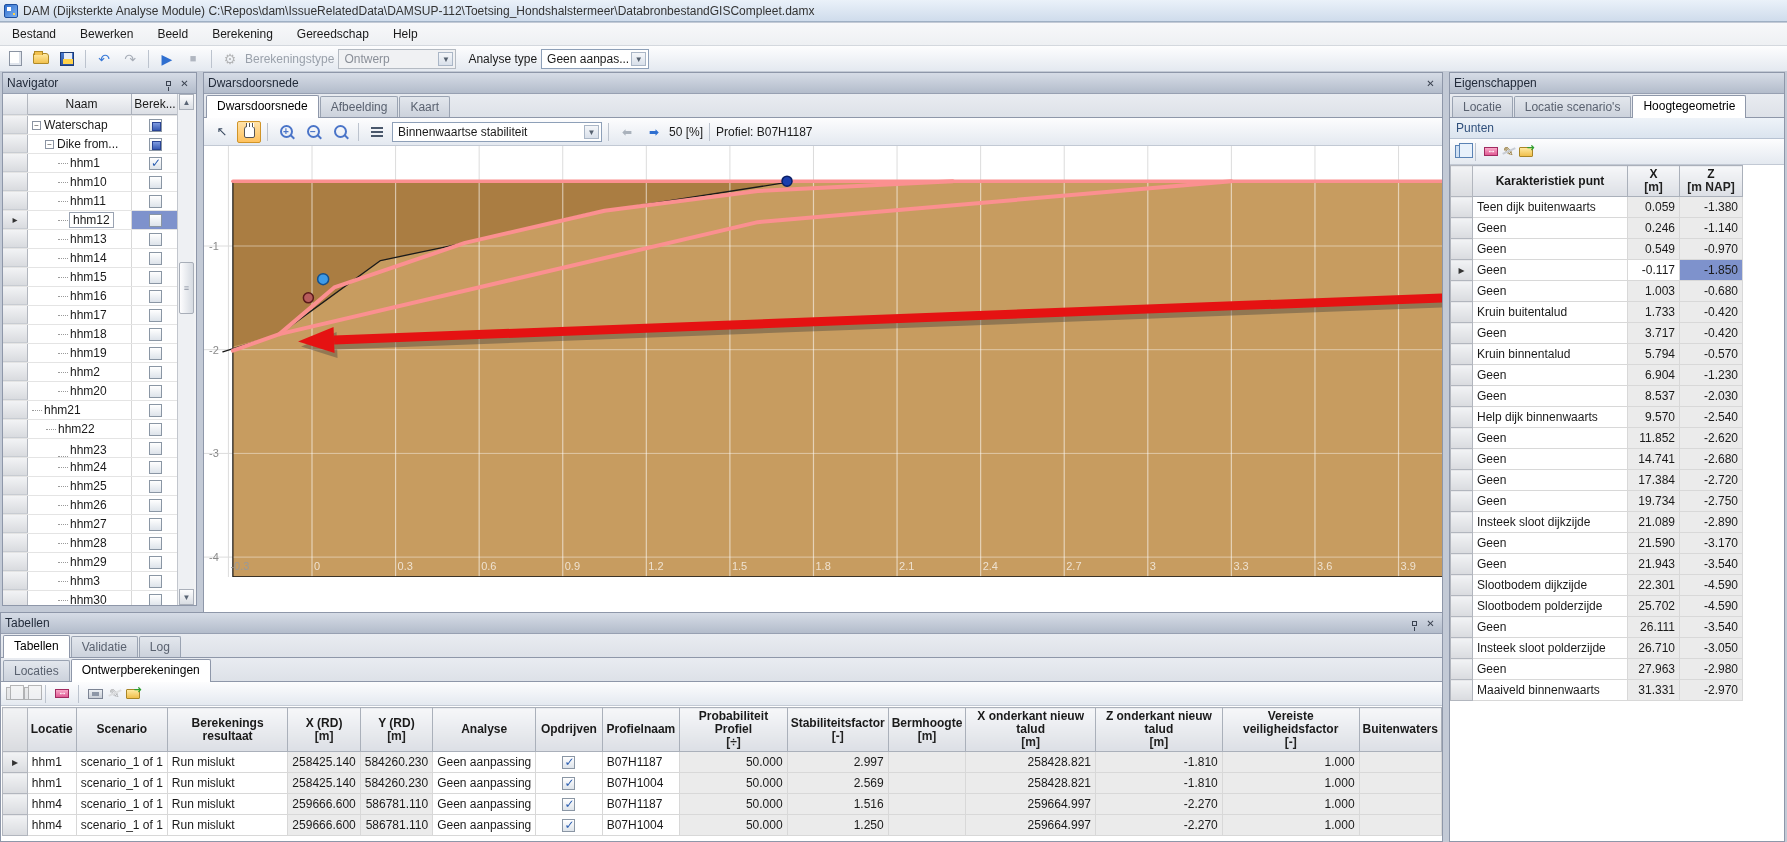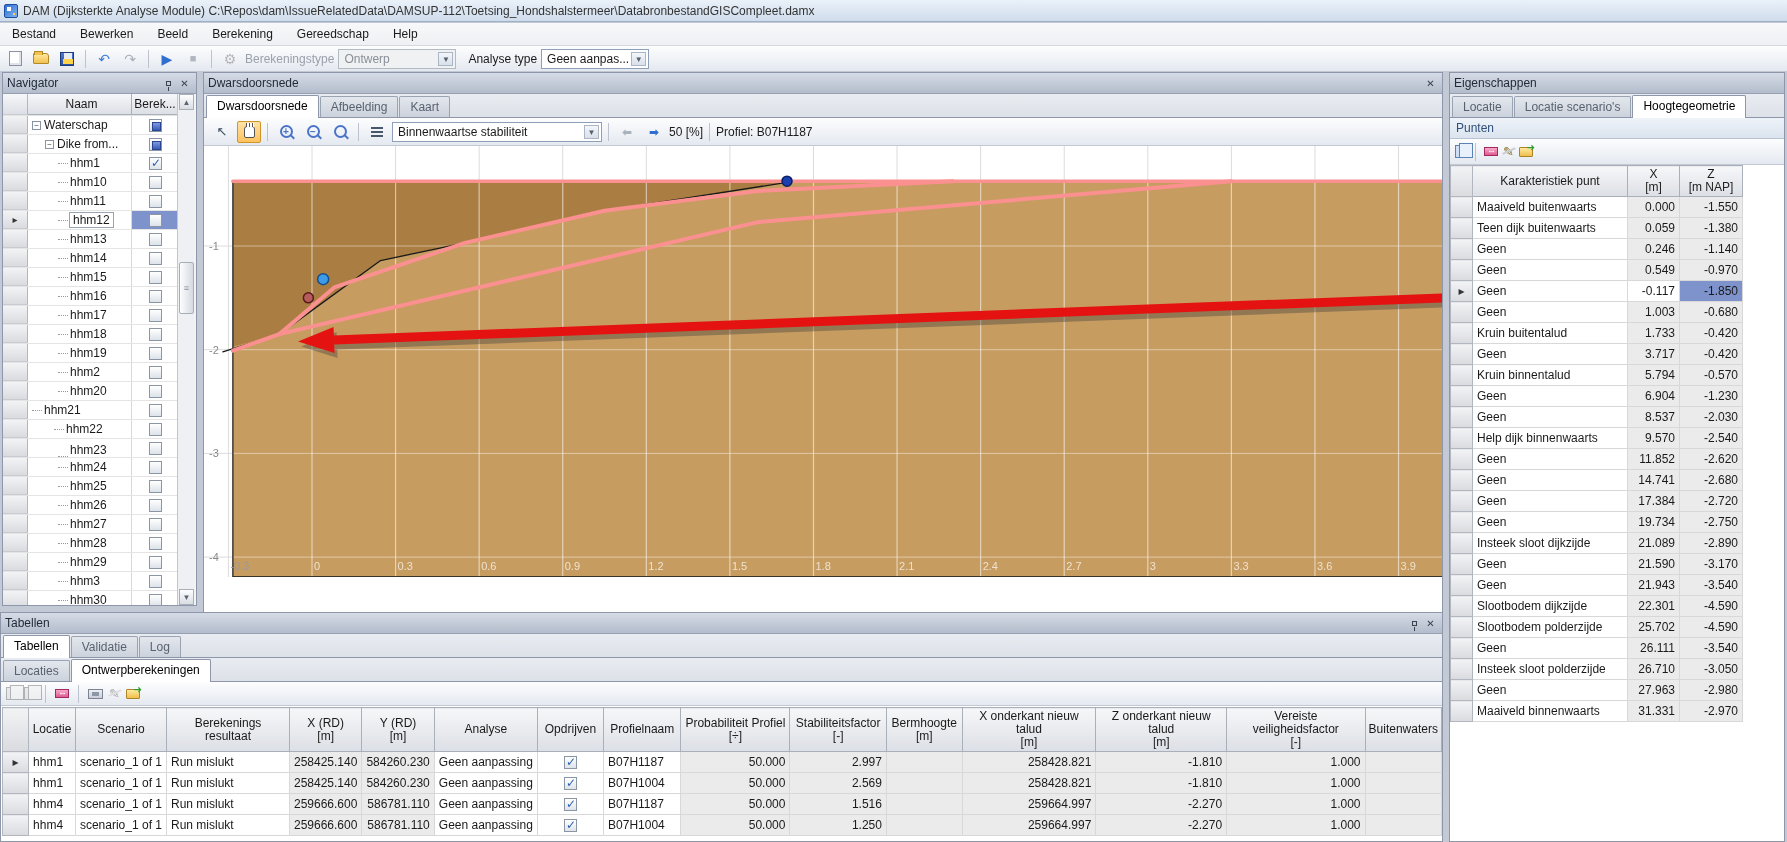--- a/index.html
+++ b/index.html
@@ -61,21 +61,21 @@
   .tabstrip { display:flex; align-items:flex-end; height:24px; border-bottom:1px solid #8e97a9;
     background:linear-gradient(#e9ecf1,#dde1e8); padding-left:2px; }
   .tab { padding:3px 10px 4px; margin-right:1px; border:1px solid #9aa3b2; border-bottom:none;
     border-radius:2px 2px 0 0; background:linear-gradient(#e3e7ed,#ccd2dc); color:#5a6270; height:21px; }
   .tab.active { background:#fff; color:#000; height:23px; position:relative; top:1px;
     border-color:#8e97a9; }
 
   
   table.grid { border-collapse:collapse; table-layout:fixed; background:#fff; }
   .grid th { background:linear-gradient(#f6f7f9,#dcdfe5); border:1px solid #aab0ba;
-    font-weight:normal; text-align:center; padding:2px 3px; line-height:13px; }
+    font-weight:bold; text-align:center; padding:2px 3px; line-height:13px; }
   .grid td { border:1px solid #d8d8d8; padding:1px 4px; height:21px; white-space:nowrap; overflow:hidden; }
   .grid td.rowhdr, .grid th.rowhdr { background:linear-gradient(#f2f3f5,#d9dbdf); border:1px solid #b2b6be;
     text-align:center; padding:0; color:#333; }
   .grid td.num { background:#ebebeb; text-align:right; }
   .grid td.sel { background:#7e92cc; }
   .grid td.editing { background:#fff; }
 
   
   .cb { width:13px; height:13px; border:1px solid #8a96a4; background:linear-gradient(#fff,#dde3ea);
     display:inline-block; position:relative; vertical-align:middle; }
@@ -378,21 +378,21 @@
           <div class="nm" style="">
             <span class="dots"></span>
             <span>hhm21</span>
           </div>
           <div class="ck">
             <span class="cb"></span>
           </div>
         </div>
         <div class="nrow">
           <div class="rh"></div>
-          <div class="nm" style="padding-left: 26px;">
+          <div class="nm" style="padding-left: 18px;">
             <span class="dots"></span>
             <span>hhm22</span>
           </div>
           <div class="ck">
             <span class="cb"></span>
           </div>
         </div>
         <div class="nrow">
           <div class="rh"></div>
           <div class="nm" style="padding-left: 30px; align-items: flex-end;">
@@ -659,26 +659,20 @@
           </th>
       <th>
             <div>Z</div>
             <div class="thsub">[m NAP]</div>
           </th>
     </tr>
       </thead>
     <tbody id="props-rows">
         <tr>
           <td class="rowhdr"></td>
-          <td>Maaiveld buitenwaarts</td>
-          <td class="num">0.000</td>
-          <td class="num">-1.550</td>
-        </tr>
-        <tr>
-          <td class="rowhdr"></td>
           <td>Teen dijk buitenwaarts</td>
           <td class="num">0.059</td>
           <td class="num">-1.380</td>
         </tr>
         <tr>
           <td class="rowhdr"></td>
           <td>Geen</td>
           <td class="num">0.246</td>
           <td class="num">-1.140</td>
         </tr>

